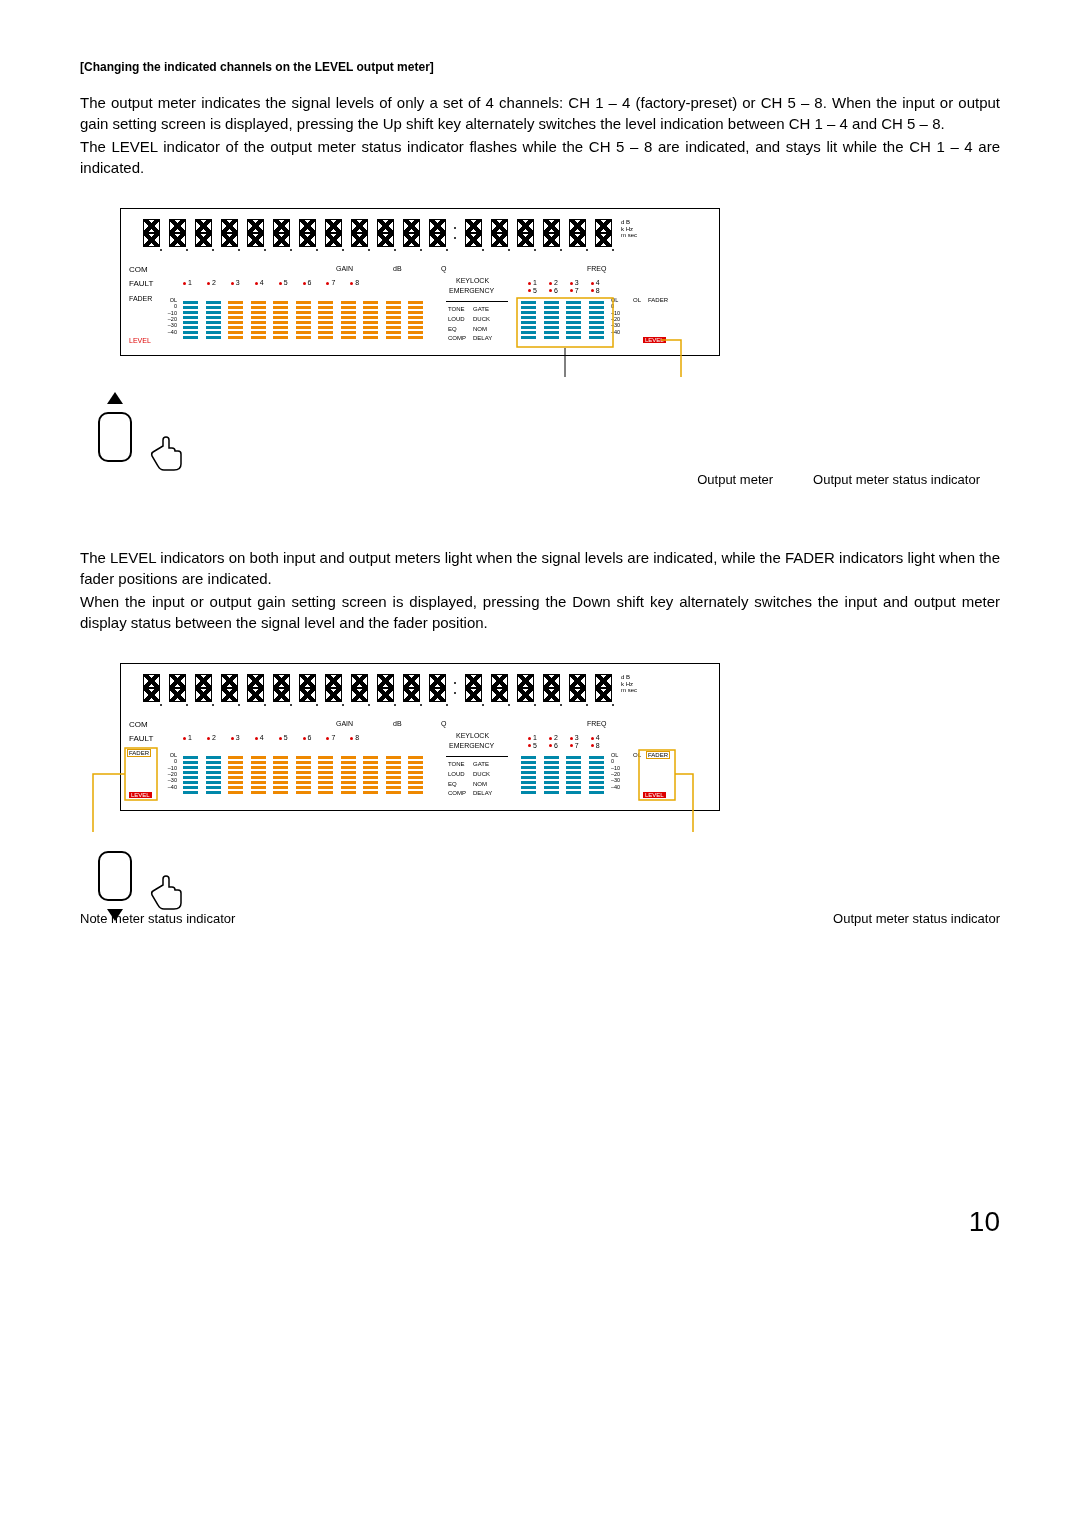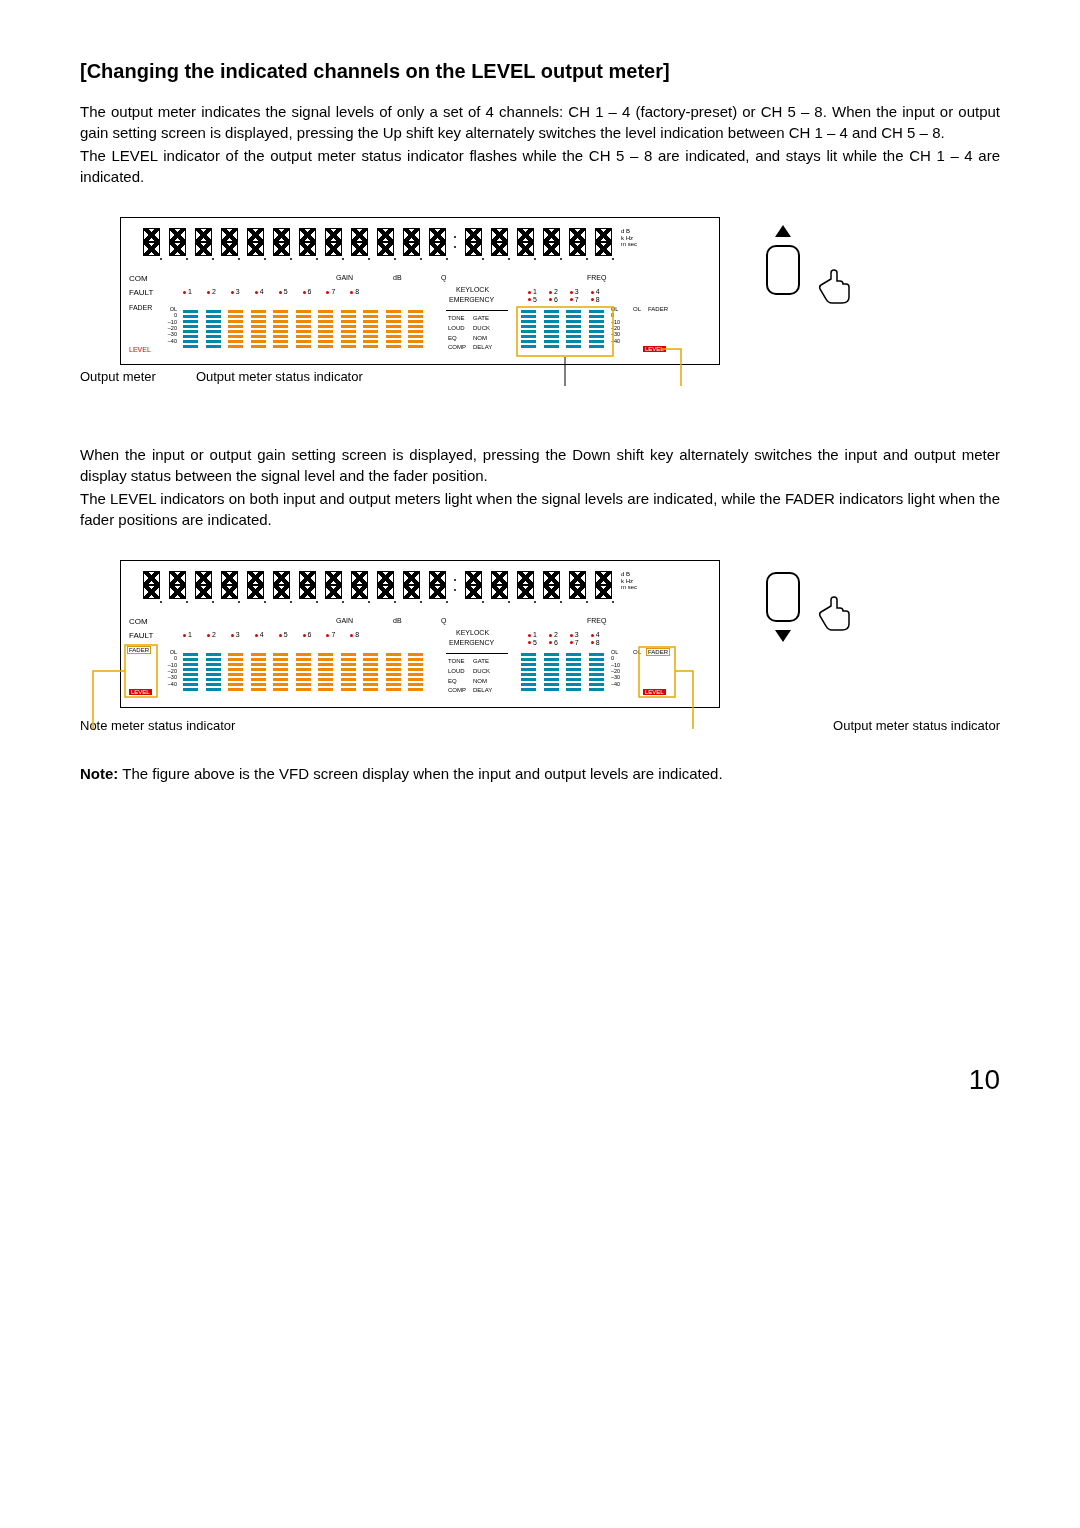--- a/index.html
+++ b/index.html
@@ -5,28 +5,28 @@
   * { box-sizing: border-box; }
   body {
     margin: 0;
     padding: 60px 80px 40px 80px;
     font-family: Arial, Helvetica, sans-serif;
     font-size: 15px;
     color: #000;
     width: 1080px;
     background: #fff;
   }
-  h3 { font-size: 20px; font-weight: bold; margin: 0 0 18px 0; }
+  h3 { font-size: 12px; font-weight: bold; margin: 0 0 18px 0; }
   p { margin: 0 0 2px 0; line-height: 1.4; text-align: justify;}
   .section { margin-bottom: 60px; }
   .note { margin-top: 30px; }
   .pagenum { font-size: 28px; text-align: right; margin-top: 280px; }
 
   .diagram-wrap { margin: 30px 0 10px 0; position: relative; }
-  .panel-row { display: flex; align-items: flex-start; gap: 28px; }
+  .panel-row { display: flex; align-items: flex-start; gap: 28px; flex-direction: column; }
   .panel {
     border: 1px solid #000;
     width: 600px;
     height: 148px;
     position: relative;
     background: #fff;
     font-size: 8px;
   }
   .seg7-row { position: absolute; top: 10px; left: 22px; right: 10px; display: flex; gap: 9px; align-items: flex-start; }
   .seg7 { width: 17px; height: 28px; position: relative; }
@@ -62,21 +62,21 @@
   .channel-row span::before{content:"";display:inline-block;width:3px;height:3px;background:#d00;margin-right:2px;vertical-align:middle;border-radius:50%;}
   .channel-row2 { position:absolute; top:70px; left:407px; font-size:7px; line-height:1.1;}
   .channel-row2 .pair{display:inline-block;margin-right:12px;}
   .channel-row2 .pair::before{content:"";display:inline-block;width:3px;height:3px;background:#d00;margin-right:2px;vertical-align:middle;border-radius:50%;}
 
   .mid-labels { position:absolute; top:92px; left:325px; font-size:6px; line-height:1.3; }
   .mid-labels table td{padding:0 5px 0 0;}
 
   .hdr-label { position:absolute; font-size:7px; }
 
-  .callout-row { display:flex; gap:40px; font-size:13px; margin-top:4px; padding-right:20px;}
+  .callout-row { display:flex; justify-content:flex-end; gap:40px; font-size:13px; margin-top:10px; padding-right:20px;}
   .callout-left-right { display:flex; justify-content:space-between; font-size:13px; margin-top:10px;}
 
   .button-graphic { width:80px; position:relative; margin-top:28px; }
   .btn-body { width:34px; height:50px; border:2px solid #000; border-radius:10px; background:#fff; position:relative; margin-left:18px;}
   .tri-up { width:0;height:0;border-left:8px solid transparent;border-right:8px solid transparent;border-bottom:12px solid #000; position:absolute; top:-20px; left:27px;}
   .tri-down { width:0;height:0;border-left:8px solid transparent;border-right:8px solid transparent;border-top:12px solid #000; position:absolute; bottom:-20px; left:27px;}
   .hand { position:absolute; right:-28px; top:22px; width:40px; height:40px; }
   .hand svg{width:100%;height:100%;}
 
   .yellow-path { stroke:#e6a800; stroke-width:1.5; fill:none; }
@@ -422,22 +422,22 @@
       </div>
     </div>
     <div class="callout-row">
       <span>Output meter</span>
       <span>Output meter status indicator</span>
     </div>
   </div>
 </div>
 
 <div class="section">
+  <p>The LEVEL indicators on both input and output meters light when the signal levels are indicated, while the FADER indicators light when the fader positions are indicated.</p>
   <p>When the input or output gain setting screen is displayed, pressing the Down shift key alternately switches the input and output meter display status between the signal level and the fader position.</p>
-  <p>The LEVEL indicators on both input and output meters light when the signal levels are indicated, while the FADER indicators light when the fader positions are indicated.</p>
 
   <div class="diagram-wrap">
     <div class="panel-row">
       <div class="panel" style="margin-left:40px;">
         <div class="seg7-row">
           <div class="seg7">
               <span class="side"></span>
               <span class="dot"></span>
             </div>
           <div class="seg7">
@@ -761,18 +761,15 @@
             </svg>
         </div>
       </div>
     </div>
     <div class="callout-left-right">
       <span>Note meter status indicator</span>
       <span>Output meter status indicator</span>
     </div>
   </div>
 
-  <p class="note">
-    <b>Note:</b><span> The figure above is the VFD screen display when the input and output levels are indicated.</span>
-  </p>
 </div>
 
 <div class="pagenum">10</div>
 
 </body></html>

